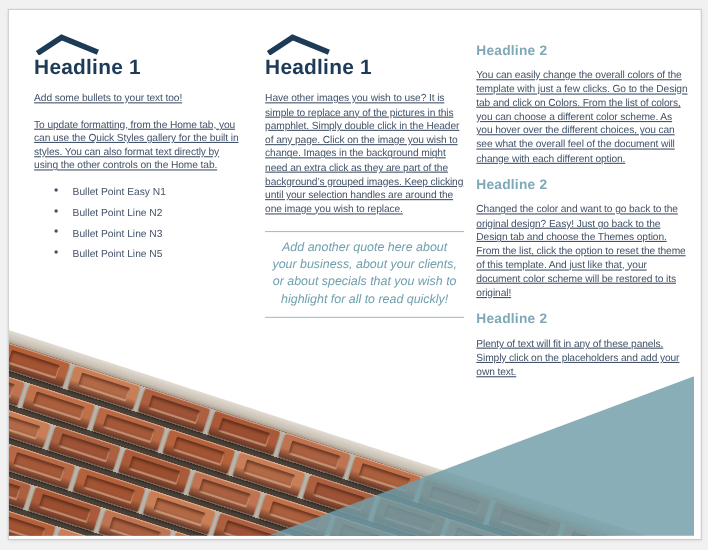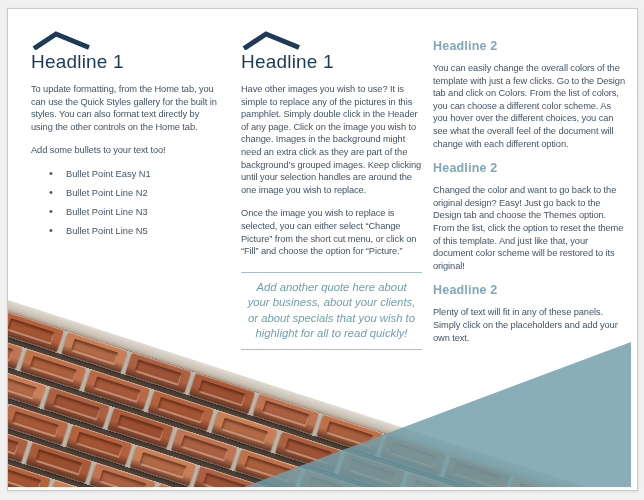--- a/index.html
+++ b/index.html
@@ -18,32 +18,32 @@
     overflow:hidden;
   }
   
   .col{position:absolute;top:22px;}
   .col-1{left:23px;width:191px;}
   .col-2{left:233px;width:181px;}
   .col-3{left:425px;width:194px;top:30px;}
   .roof{display:block;margin:0 0 1px 1px;}
   h1.headline1{
     margin:0 0 10px 0;
-    font-size:19px;font-weight:normal;
+    font-size:19px;font-weight:bold;
     color:#1d3a57;letter-spacing:0.2px;
   }
   h2.headline2{
     margin:0 0 9px 0;
     font-size:12.5px;font-weight:bold;
     color:#7fa8b8;letter-spacing:0.2px;
   }
   .body-text{
     margin:0 0 11px 0;
     font-size:9.3px;line-height:12.6px;
-    color:#44546a;letter-spacing:-0.1px;
+    color:#44546a;letter-spacing:-0.1px;text-decoration:underline;
   }
   .sec{margin-bottom:3px;}
   ul.bullets{list-style:none;margin:6px 0 0 0;padding:0;}
   ul.bullets li{
     position:relative;
     padding-left:35px;margin-bottom:7px;
     font-size:9.3px;line-height:12px;color:#44546a;
   }
   ul.bullets li::before{
     content:"\2022";
@@ -90,37 +90,36 @@
 </head>
 <body>
 
 <div class="page">
 
   <section class="col col-1">
     <svg class="roof" width="59" height="19" viewBox="0 0 59 19">
       <polyline points="2,17.5 24,3 57,16.5" fill="none" stroke="#1d3a57" stroke-width="5"></polyline>
     </svg>
     <h1 class="headline1">Headline 1</h1>
+    <p class="body-text">Add some bullets to your text too!</p>
     <p class="body-text">To update formatting, from the Home tab, you can use the Quick Styles gallery for the built in styles. You can also format text directly by using the other controls on the Home tab.</p>
-    <p class="body-text">Add some bullets to your text too!</p>
     <ul class="bullets">
       <li><span>Bullet Point Easy N1</span></li>
       <li><span>Bullet Point Line N2</span></li>
       <li><span>Bullet Point Line N3</span></li>
       <li><span>Bullet Point Line N5</span></li>
     </ul>
   </section>
 
   <section class="col col-2">
     <svg class="roof" width="59" height="19" viewBox="0 0 59 19">
       <polyline points="2,17.5 24,3 57,16.5" fill="none" stroke="#1d3a57" stroke-width="5"></polyline>
     </svg>
     <h1 class="headline1">Headline 1</h1>
     <p class="body-text">Have other images you wish to use?  It is simple to replace any of the pictures in this pamphlet.  Simply double click in the Header of any page.  Click on the image you wish to change.  Images in the background might need an extra click as they are part of the background’s grouped images.  Keep clicking until your selection handles are around the one image you wish to replace.</p>
-    <p class="body-text">Once the image you wish to replace is selected, you can either select “Change Picture” from the short cut menu, or click on “Fill” and choose the option for “Picture.”</p>
     <div class="quote-block">
       <hr class="quote-rule">
       <p class="quote-text">Add another quote here about your business, about your clients, or about specials that you wish to highlight for all to read quickly!</p>
       <hr class="quote-rule">
     </div>
   </section>
 
   <section class="col col-3">
     <div class="sec">
       <h2 class="headline2">Headline 2</h2>

